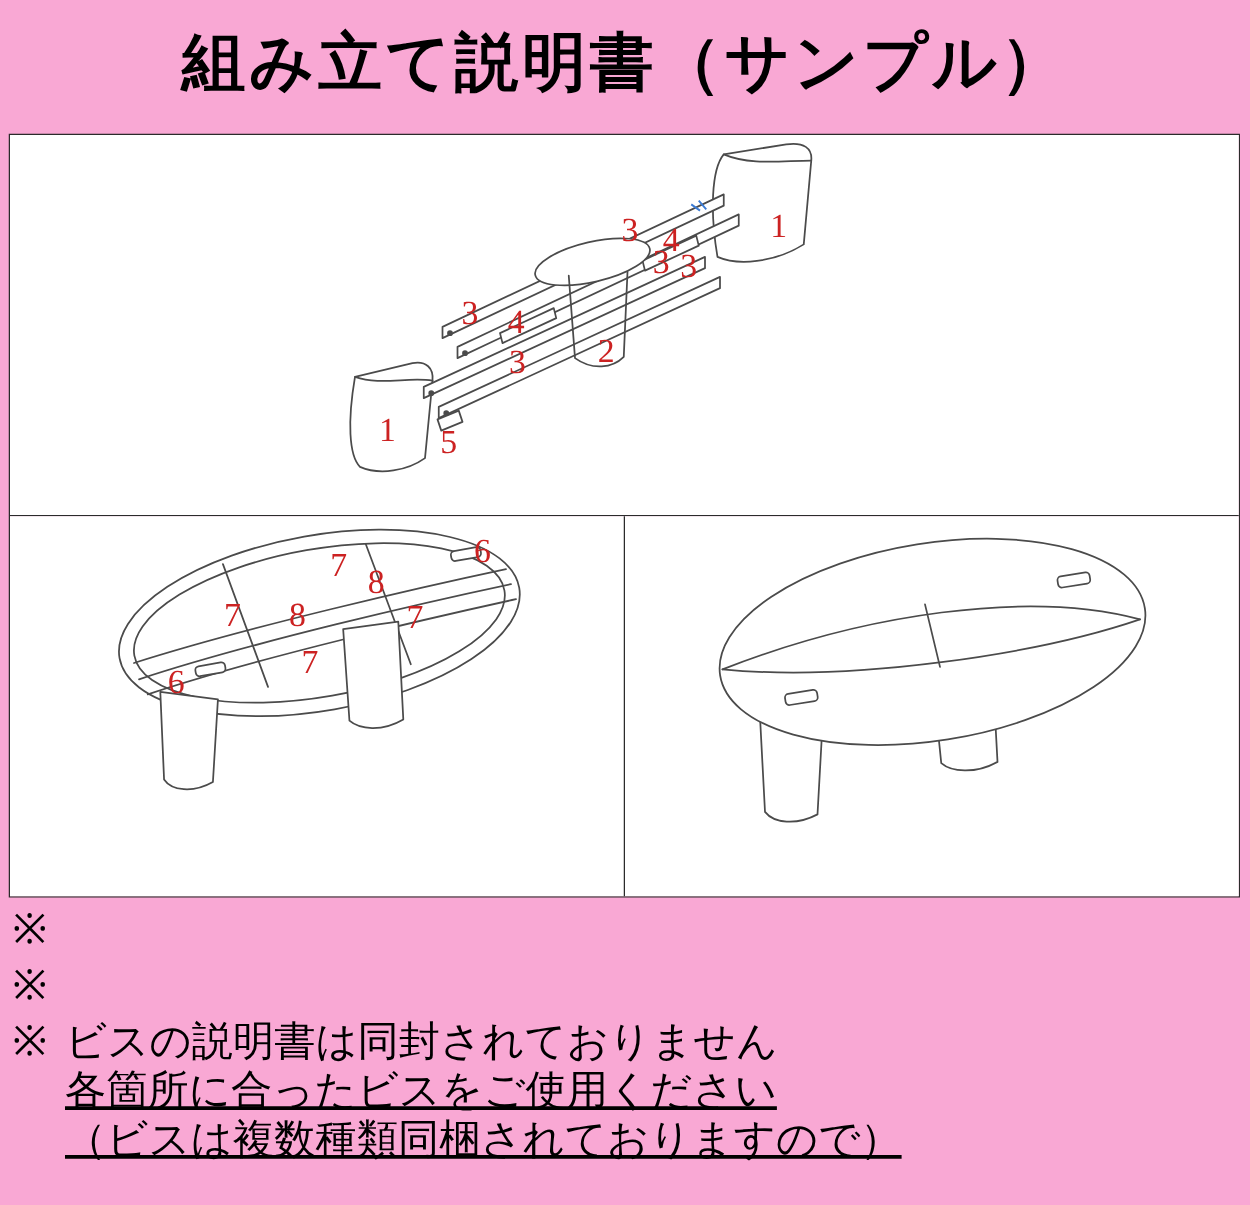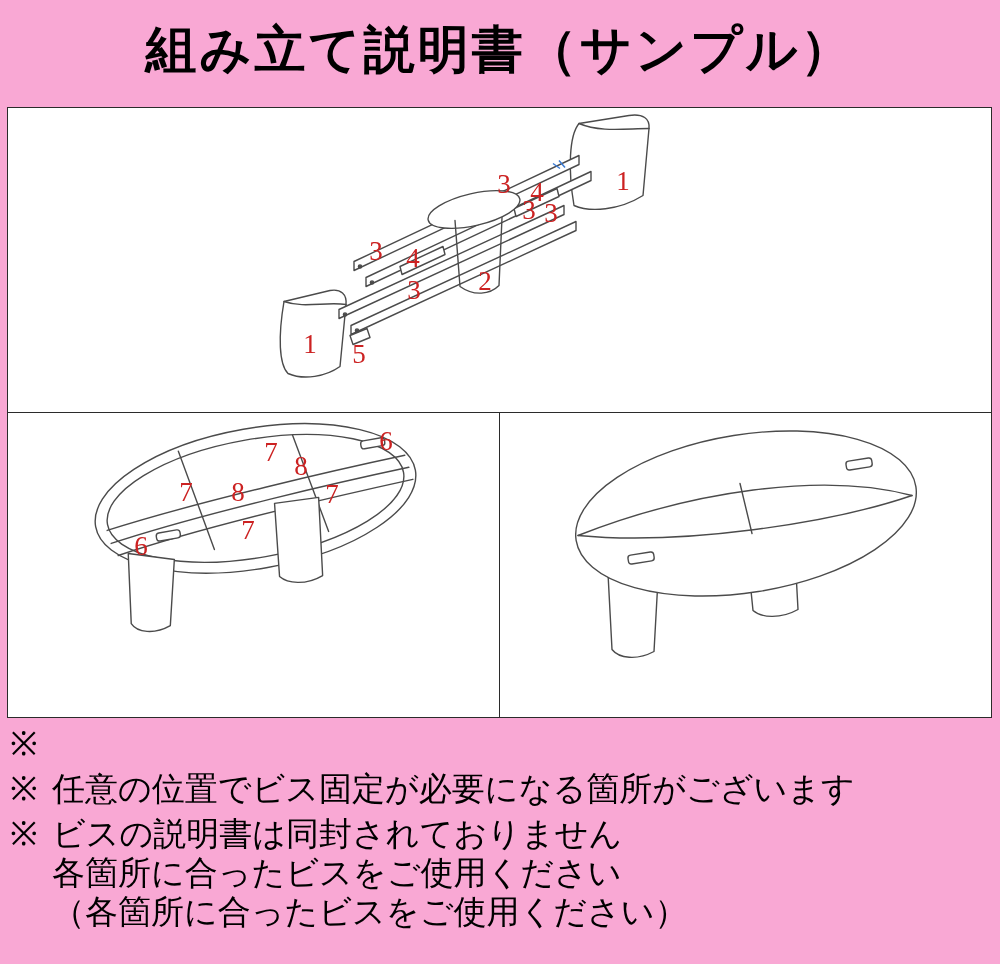--- a/index.html
+++ b/index.html
@@ -23,21 +23,21 @@
   .callout {
     position: absolute; transform: translate(-50%, -50%);
     color: var(--accent); font-size: 27px; font-weight: 400;
     font-family: "Liberation Serif", "DejaVu Serif", serif;
     pointer-events: none; white-space: nowrap;
   }
 
   .notes { position: absolute; left: 10px; top: 722px; width: 980px; color: #000; }
   .note { display: flex; font-size: 33px; line-height: 45px; }
   .note .marker { width: 42px; flex: none; }
-  .note.cont { margin-top: -6px; }
+  .note.cont { margin-top: -6px; text-decoration: underline; }
 </style>
 </head>
 <body>
 
 <div class="page">
 
   <h1 class="title">組み立て説明書（サンプル）</h1>
 
   <div class="figure">
 
@@ -160,29 +160,28 @@
     </div>
 
   </div>
 
   <div class="notes">
     <div class="note">
       <span class="marker">※</span>
     </div>
     <div class="note">
       <span class="marker">※</span>
-      <span class="text">任意の位置でビス固定が必要になる箇所がございます</span>
     </div>
     <div class="note">
       <span class="marker">※</span>
       <span class="text">ビスの説明書は同封されておりません</span>
     </div>
     <div class="note cont">
       <span class="marker"></span>
       <span class="text">各箇所に合ったビスをご使用ください</span>
     </div>
     <div class="note cont">
       <span class="marker"></span>
-      <span class="text">（各箇所に合ったビスをご使用ください）</span>
+      <span class="text">（ビスは複数種類同梱されておりますので）</span>
     </div>
   </div>
 
 </div>
 
 </body></html>

